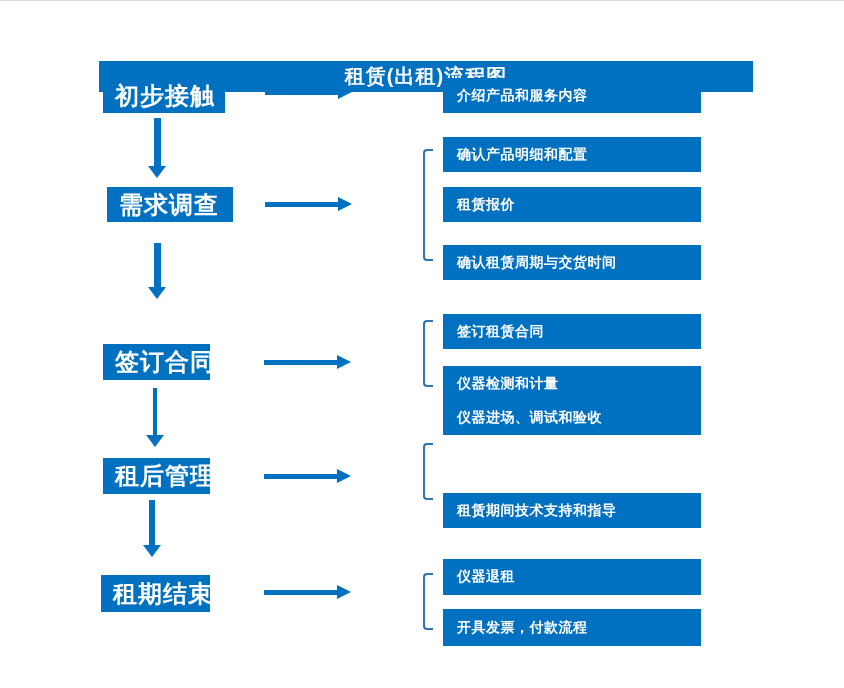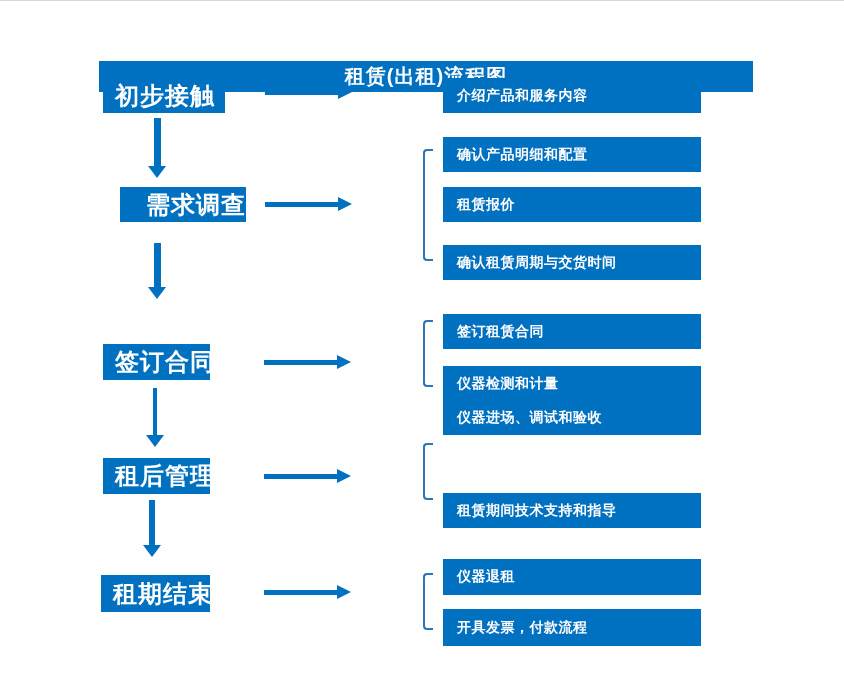--- a/index.html
+++ b/index.html
@@ -48,21 +48,21 @@
     color: var(--text);
     font-size: 24px;
     font-weight: bold;
     display: flex;
     align-items: center;
     padding-left: 12px;
     letter-spacing: 1px;
     white-space: nowrap;
   }
   .s1 { left: 103px; top: 78px;  width: 122px; height: 35px; }
-  .s2 { left: 120px; top: 187px; width: 126px; height: 35px; justify-content: flex-end; }
+  .s2 { left: 107px; top: 187px; width: 126px; height: 35px; }
   .s3 { left: 103px; top: 344px; width: 107px; height: 36px; }
   .s4 { left: 103px; top: 458px; width: 107px; height: 36px; }
   .s5 { left: 101px; top: 575px; width: 109px; height: 37px; }
 
   .rbox {
     position: absolute;
     left: 443px;
     width: 258px;
     height: 35px;
     background: var(--blue);

